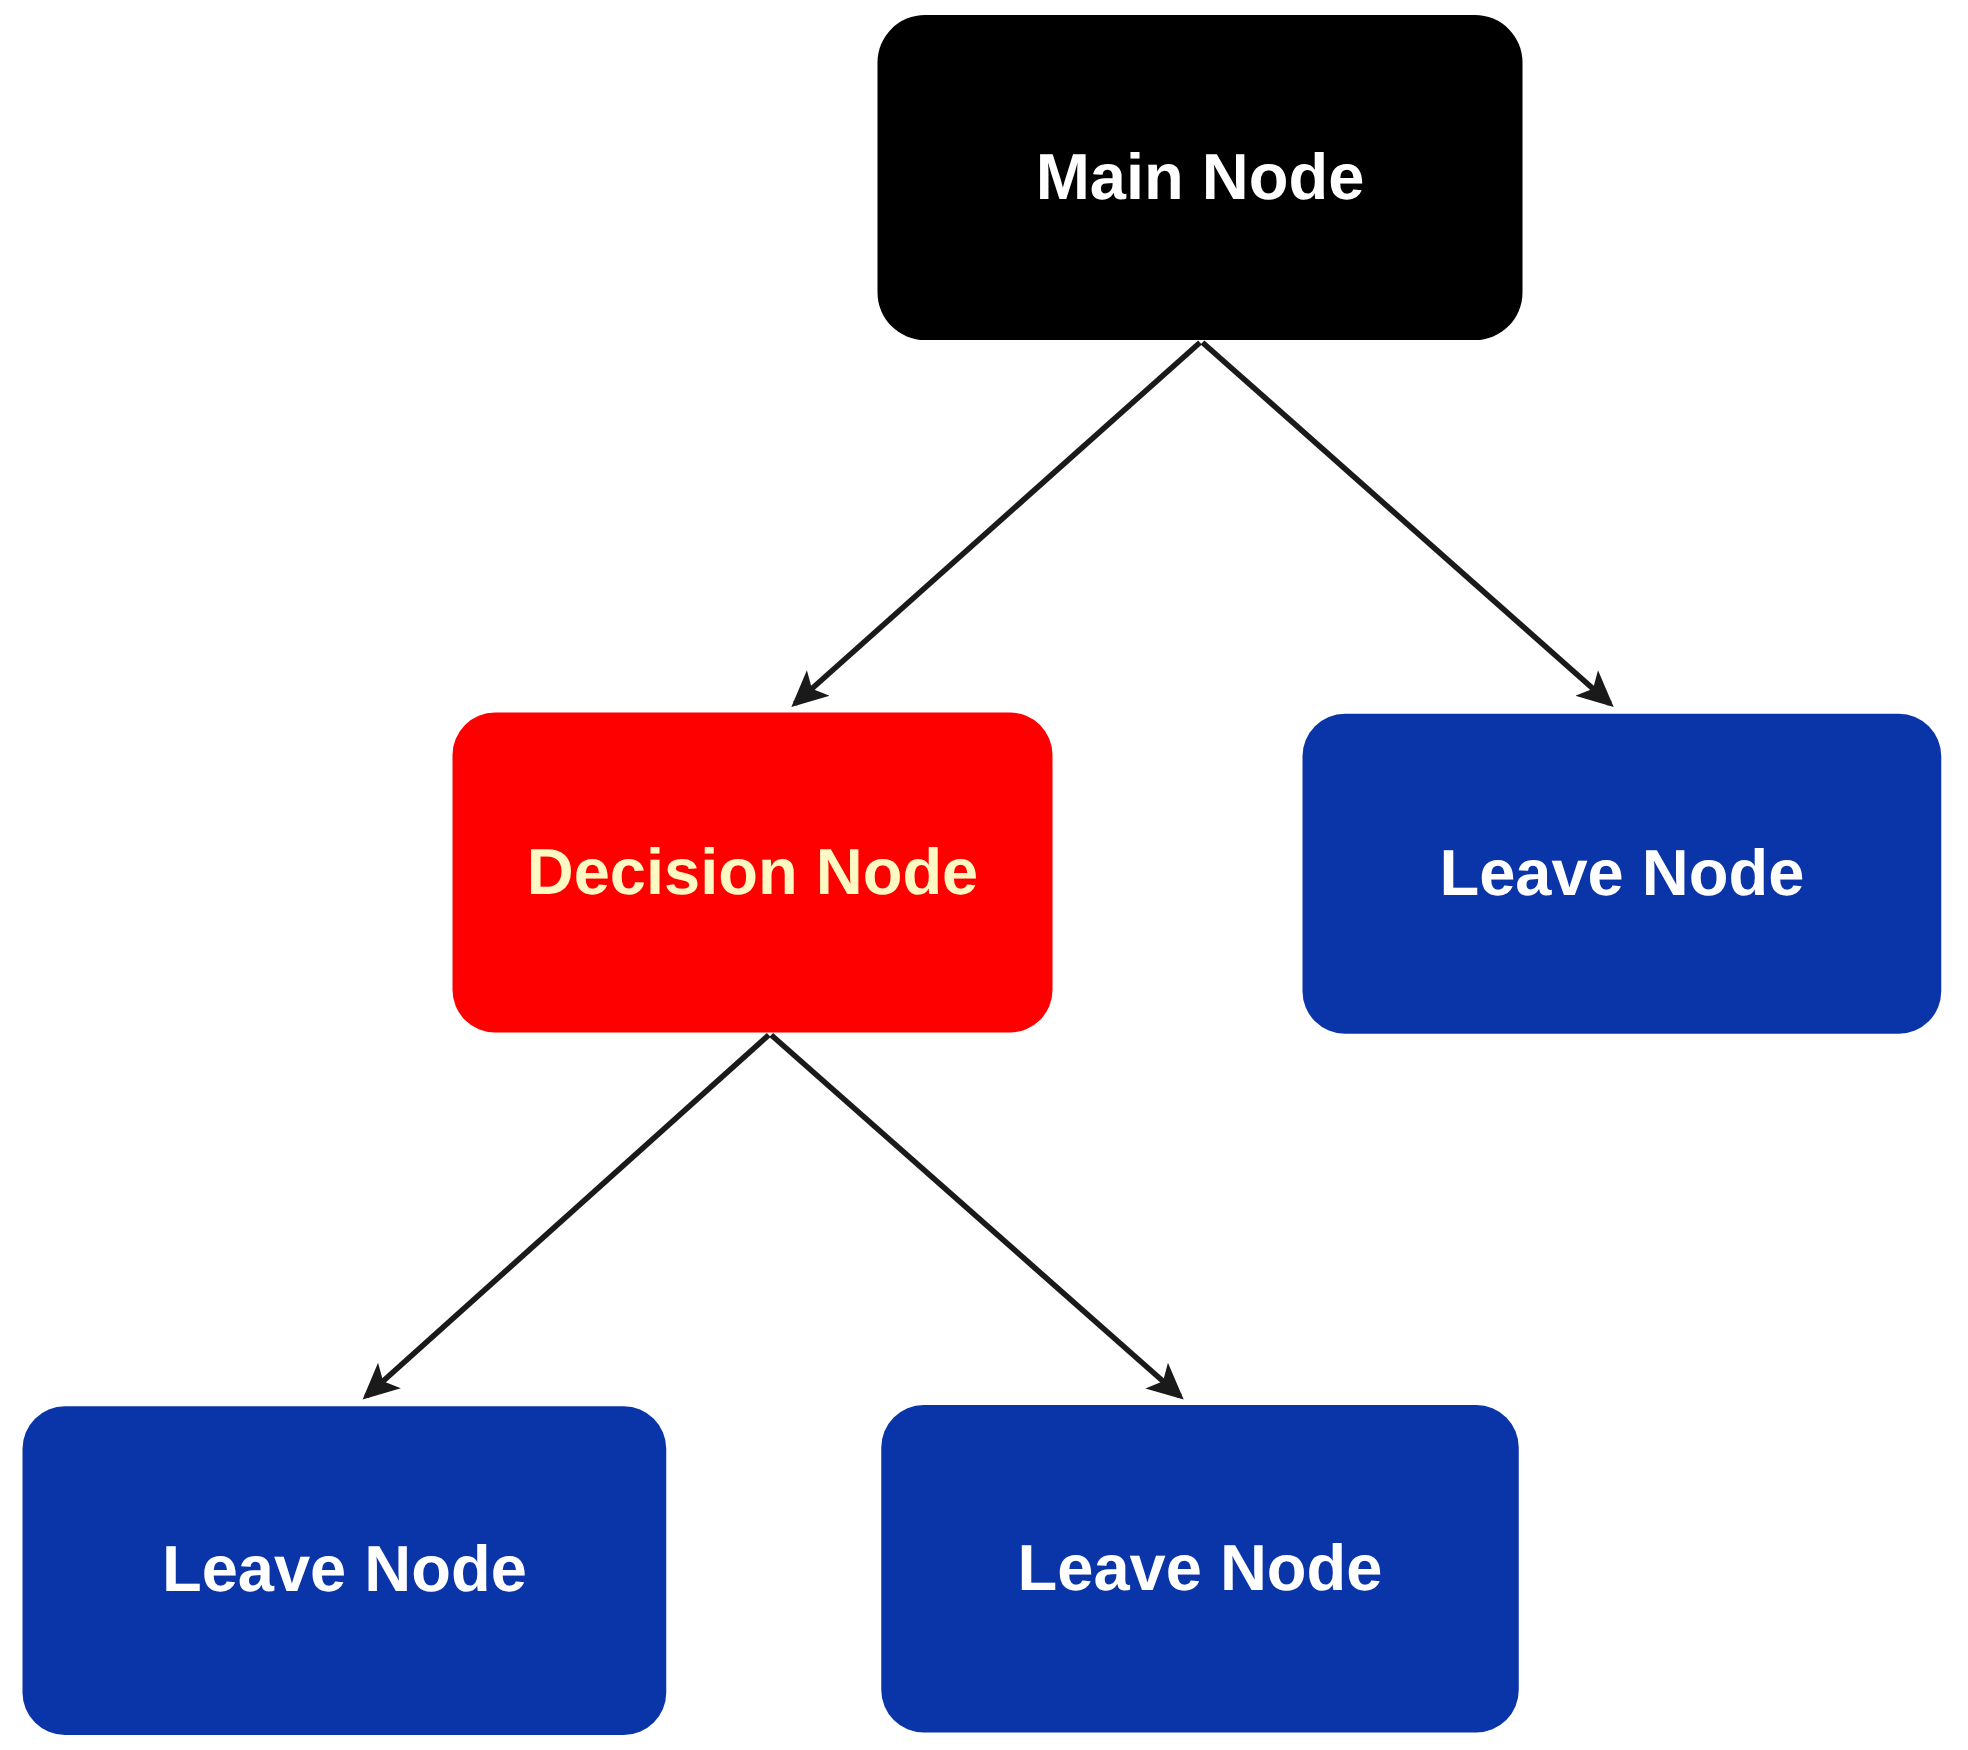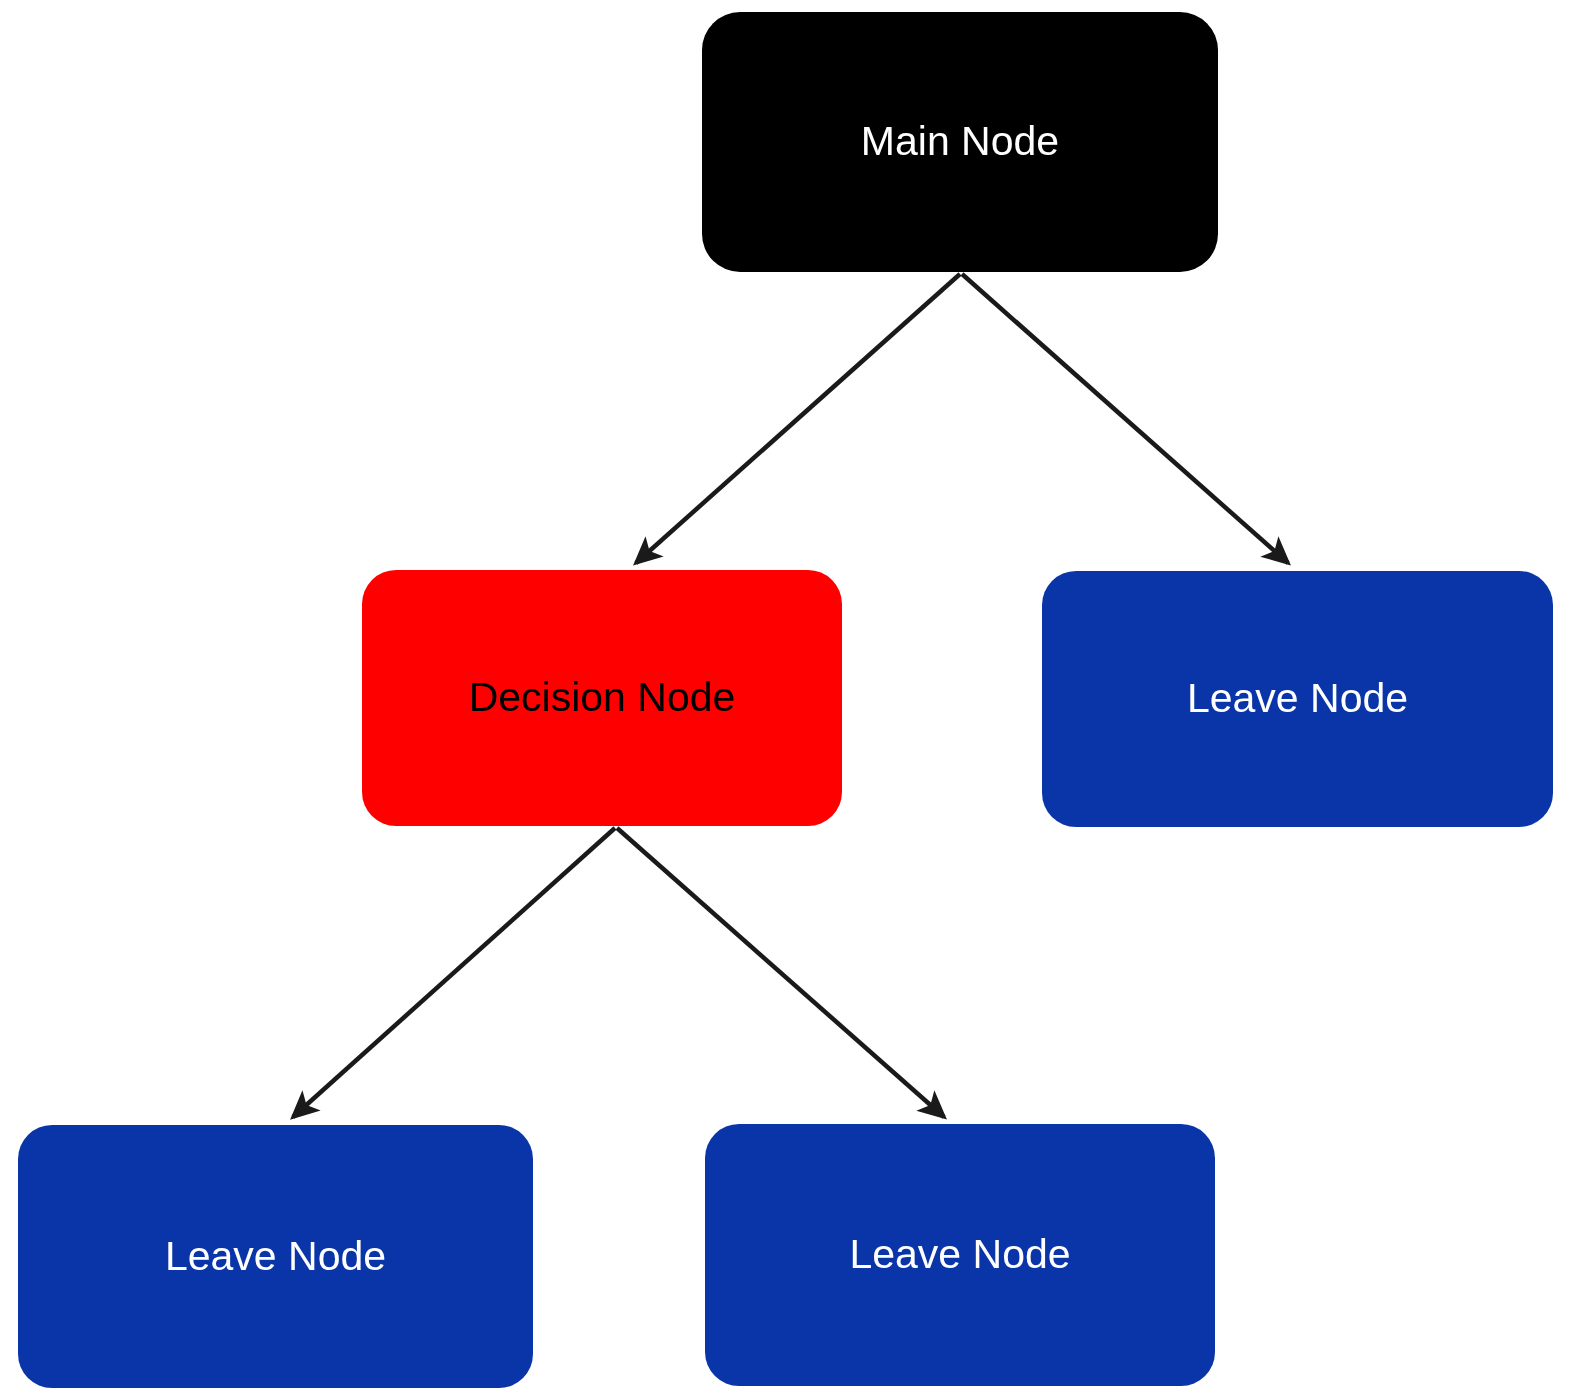--- a/index.html
+++ b/index.html
@@ -34,22 +34,22 @@
     display: flex;
     align-items: center;
     justify-content: center;
     box-sizing: border-box;
     border-radius: 34px;
     text-align: center;
   }
   .node-label {
     color: #ffffff;
     font-family: "Liberation Sans", sans-serif;
-    font-weight: normal;
-    font-size: 41px;
+    font-weight: bold;
+    font-size: 52px;
     line-height: 1.05;
     letter-spacing: 0px;
     white-space: nowrap;
     user-select: none;
   }
   
   #node-main {
     left: 702px;  top: 12px;
     width: 516px; height: 260px;
     background: #000000;
@@ -99,21 +99,21 @@
     <line x1="615" y1="828" x2="293" y2="1117" stroke="#1a1a1a" stroke-width="4.5" marker-end="url(#arrowhead)"></line>
 
     <line x1="617" y1="828" x2="944" y2="1117" stroke="#1a1a1a" stroke-width="4.5" marker-end="url(#arrowhead)"></line>
   </svg>
 
   <div class="node" id="node-main" style="left: 702px; top: 12px; width: 516px; height: 260px; background: rgb(0, 0, 0);">
     <span class="node-label" style="color: rgb(255, 255, 255);">Main Node</span>
   </div>
 
   <div class="node" id="node-decision" style="left: 362px; top: 570px; width: 480px; height: 256px; background: rgb(255, 0, 0);">
-    <span class="node-label" style="color: #000000;">Decision Node</span>
+    <span class="node-label" style="color: #fef9c3;">Decision Node</span>
   </div>
 
   <div class="node" id="node-leave-right" style="left: 1042px; top: 571px; width: 511px; height: 256px; background: rgb(10, 53, 168);">
     <span class="node-label" style="color: rgb(255, 255, 255);">Leave Node</span>
   </div>
 
   <div class="node" id="node-leave-bottom-left" style="left: 18px; top: 1125px; width: 515px; height: 263px; background: rgb(10, 53, 168);">
     <span class="node-label" style="color: rgb(255, 255, 255);">Leave Node</span>
   </div>
 

